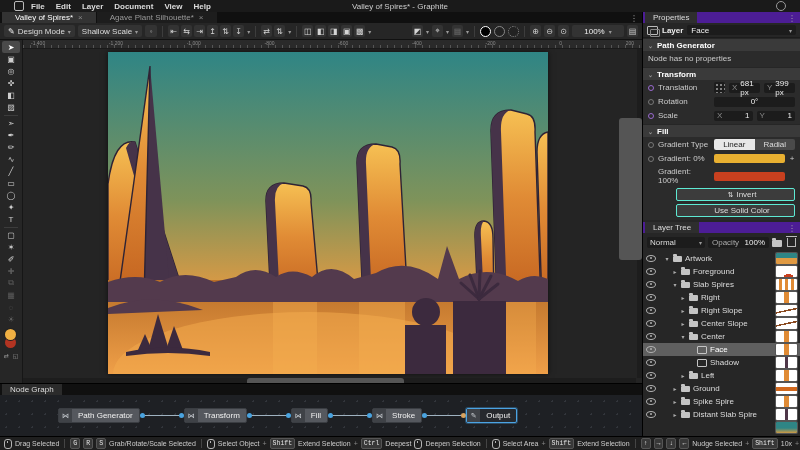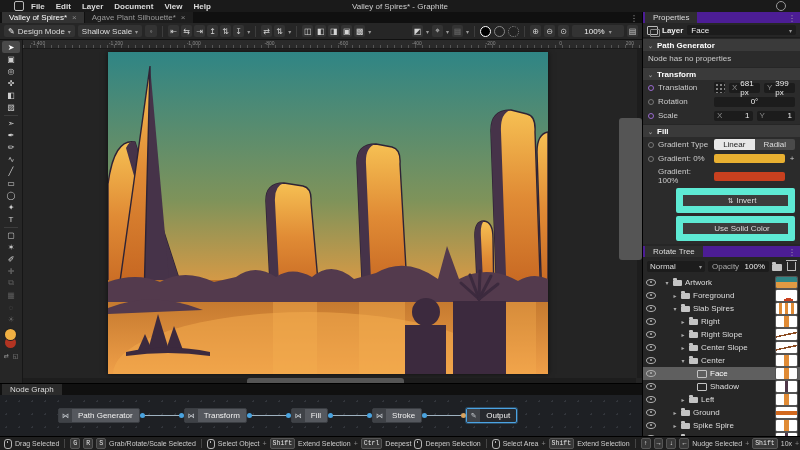--- a/index.html
+++ b/index.html
@@ -14,21 +14,21 @@
   .win-title{position:absolute;left:0;right:0;text-align:center;color:#cfcfcf;pointer-events:none;}
   .win-ic{margin-left:auto;width:8px;height:8px;border:1px solid #999;border-radius:50%;flex:none;}
 
   
   .mainrow{flex:1;display:flex;min-height:0;}
   .leftcol{width:642px;display:flex;flex-direction:column;min-width:0;border-right:1px solid #000;}
   .rightcol{flex:1;display:flex;flex-direction:column;background:#262626;min-width:0;}
 
   
   .tabbar{height:11px;background:#101010;display:flex;align-items:flex-end;padding-left:2px;}
-  .dtab{height:11px;display:flex;align-items:center;gap:5px;padding:0 7px;background:#1d1d1d;color:#9a9a9a;margin-right:1px;}
+  .dtab{height:11px;display:flex;align-items:center;gap:5px;padding:0 13px;background:#1d1d1d;color:#9a9a9a;margin-right:1px;}
   .dtab.active{background:#333;color:#fff;}
   .dtab .x{color:#888;font-size:8px;}
   .tabbar .dots{margin-left:auto;color:#aaa;padding:0 4px;}
 
   
   .toolbar{height:16px;background:#262626;display:flex;align-items:center;gap:3px;padding:0 4px;border-bottom:1px solid #111;}
   .tb-drop{display:flex;align-items:center;gap:3px;background:#333;border-radius:2px;height:12px;padding:0 4px;color:#ddd;}
   .tb-drop .ti{font-size:8px;color:#eee;}
   .chev{font-size:6px;color:#999;}
   .tb-mini{width:12px;height:12px;background:#333;border-radius:2px;display:flex;align-items:center;justify-content:center;color:#bbb;}
@@ -108,21 +108,21 @@
   .numfield .val{margin-left:auto;color:#eee;}
   .numfield.center .val{margin:0 auto;}
   .seg{display:flex;flex:1;height:11px;border-radius:2px;overflow:hidden;}
   .seg div{flex:1;display:flex;align-items:center;justify-content:center;}
   .seg .on{background:#e8e8e8;color:#222;}
   .seg .off{background:#4a4a4a;color:#ddd;}
   .swatch{flex:1;height:9px;border-radius:2px;}
   .swatch.g0{background:var(--grad0);}
   .swatch.g100{background:var(--grad100);}
   .plus-mini{color:#ccc;width:6px;text-align:center;}
-  .pbtn{height:11px;background:#3c3c3c;border:7px solid #5eead4;border-radius:2px;display:flex;align-items:center;justify-content:center;gap:3px;color:#ddd;margin-left:28px;padding-left:13px;}
+  .pbtn{height:11px;background:#3c3c3c;border:1px solid #5eead4;border-radius:2px;display:flex;align-items:center;justify-content:center;gap:3px;color:#ddd;margin-left:28px;padding-left:13px;}
   .pbtn .bic{font-size:7px;}
 
   
   .layertree{flex:1;display:flex;flex-direction:column;min-height:0;margin-top:2px;}
   .lt-controls{height:15px;display:flex;align-items:center;gap:3px;padding:2px 4px;background:#262626;flex:none;}
   .lt-controls .blend{width:52px;background:#1c1c1c;border-radius:2px;height:11px;display:flex;align-items:center;padding:0 3px;color:#ddd;}
   .lt-controls .blend .chev{margin-left:auto;}
   .lt-controls .opfield{flex:1;background:#1c1c1c;border-radius:2px;height:11px;display:flex;align-items:center;padding:0 4px;color:#aaa;}
   .lt-controls .opfield .val{margin-left:auto;color:#eee;}
   .fold-ic{width:10px;height:7px;background:#c4c4c4;border-radius:1px;position:relative;flex:none;margin-top:2px;}
@@ -624,21 +624,21 @@
             <span>Invert</span>
           </div>
           <div class="pbtn">
             <span>Use Solid Color</span>
           </div>
         </div>
       </div>
 
       <div class="layertree">
         <div class="ptabs">
-          <span class="ptab">Rotate Tree</span>
+          <span class="ptab">Layer Tree</span>
           <span class="dots">⋮</span>
         </div>
         <div class="lt-controls">
           <span class="blend">
             <span>Normal</span>
             <span class="chev">▾</span>
           </span>
           <span class="opfield">
             <span>Opacity</span>
             <span class="val">100%</span>

